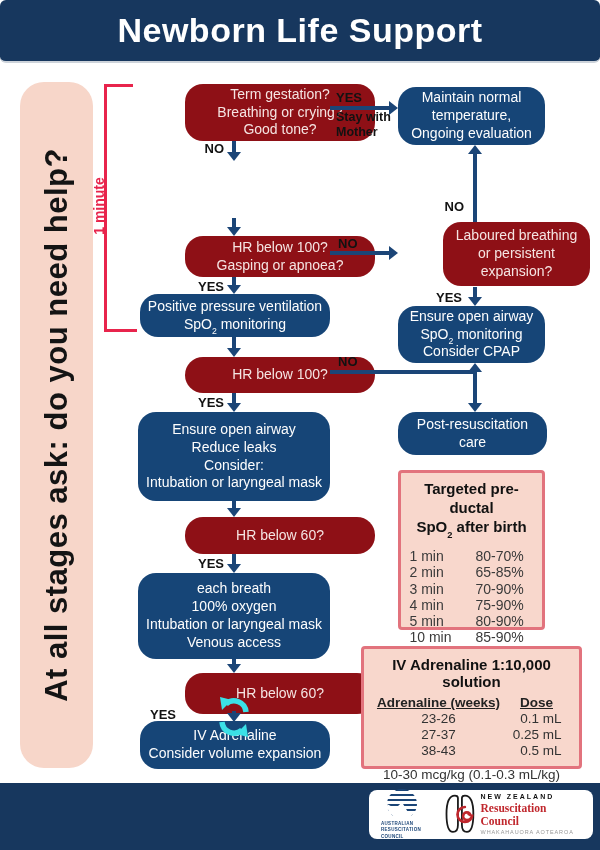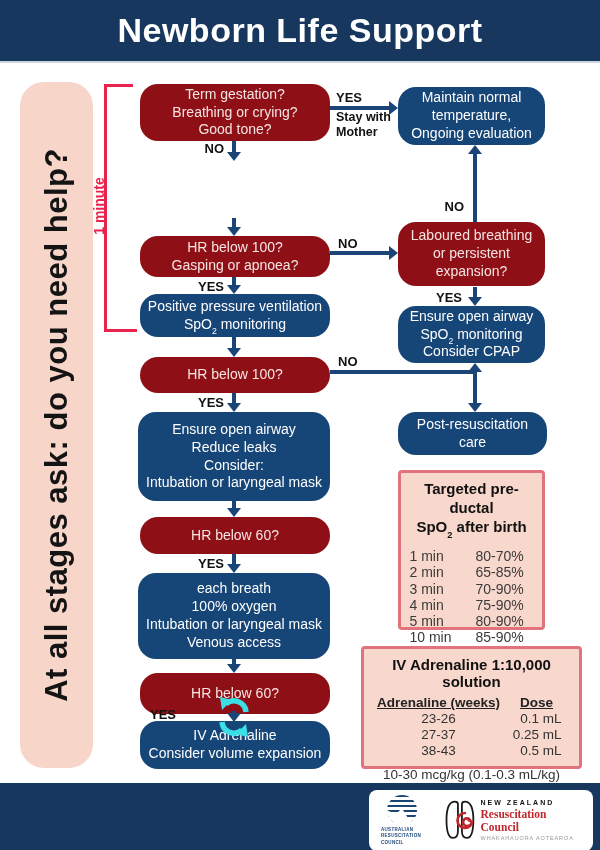--- a/index.html
+++ b/index.html
@@ -1,38 +1,38 @@
 <!DOCTYPE html>
 <html><head>
 <meta charset="utf-8">
 <style>
   html,body{margin:0;padding:0;background:#fff;}
   body{font-family:"Liberation Sans","DejaVu Sans",sans-serif;}
   .page{position:relative;width:600px;height:850px;background:#ffffff;overflow:hidden;}
 
   
   .titlebar{position:absolute;left:0;top:0;width:600px;height:61px;background:#17375e;
-    display:flex;align-items:center;justify-content:center;border-bottom:2px solid #cdd3da;}
+    display:flex;align-items:center;justify-content:center;border-bottom:2px solid #cdd3da;border-radius:6px;}
   .titlebar h1{margin:0;color:#ffffff;font-size:34px;font-weight:bold;letter-spacing:.5px;}
   .footerbar{position:absolute;left:0;top:783px;width:600px;height:67px;background:#17375e;}
 
   
   .sidebar{position:absolute;left:20px;top:82px;width:73px;height:686px;background:#f7d6c9;border-radius:24px;}
   .sidebar-text{position:absolute;left:50%;top:50%;transform:translate(-50%,-50%) rotate(-90deg);
     white-space:nowrap;font-size:31px;font-weight:bold;color:#141414;letter-spacing:.5px;}
 
   
   .brk{position:absolute;background:#e8244c;}
   .one-minute{position:absolute;left:69px;top:198px;width:60px;height:16px;transform:rotate(-90deg);
     color:#e8244c;font-size:14px;font-weight:bold;text-align:center;white-space:nowrap;}
 
   
   .box{position:absolute;border-radius:18px;display:flex;flex-direction:column;justify-content:center;
     align-items:center;text-align:center;font-size:14px;line-height:1.28;padding:2px 6px;box-sizing:border-box;}
-  .red{background:#8e1016;color:#f5e4e2;}
+  .red{background:#8e1016;color:#f5e4e2;margin-left:45px;}
   .blue{background:#164577;color:#fdfdfd;}
   sub{font-size:.62em;line-height:0;position:relative;top:2px;}
 
   
   .vline{position:absolute;width:4px;background:#1b4577;}
   .hline{position:absolute;height:4px;background:#1b4577;}
   .tri-down{position:absolute;width:0;height:0;border-left:7px solid transparent;border-right:7px solid transparent;border-top:9px solid #1b4577;}
   .tri-up{position:absolute;width:0;height:0;border-left:7px solid transparent;border-right:7px solid transparent;border-bottom:9px solid #1b4577;}
   .tri-right{position:absolute;width:0;height:0;border-top:7px solid transparent;border-bottom:7px solid transparent;border-left:9px solid #1b4577;}
 
@@ -51,21 +51,21 @@
   .adren-grid{display:grid;grid-template-columns:130px 66px;justify-content:center;font-size:13.5px;line-height:1.18;color:#333;}
   .adren-grid .hd{font-weight:bold;color:#222;text-decoration:underline;text-align:center;}
   .adren-grid .g{text-align:center;}
   .adren-grid .d{text-align:right;padding-right:8px;}
   .adren-footer{text-align:center;font-size:13.5px;color:#333;margin-top:8px;}
 
   
   .loop{position:absolute;left:214px;top:696px;}
 
   
-  .logo-panel{position:absolute;left:369px;top:790px;width:224px;height:61px;background:#ffffff;border-radius:8px;
+  .logo-panel{position:absolute;left:369px;top:790px;width:224px;height:49px;background:#ffffff;border-radius:8px;
     display:flex;align-items:center;padding:0 6px;box-sizing:border-box;gap:8px;}
   .arc{display:flex;flex-direction:column;align-items:flex-start;width:56px;padding-left:6px;}
   .arc-circle{width:30px;height:30px;border-radius:50%;overflow:hidden;position:relative;
     background:repeating-linear-gradient(180deg,#1b4577 0 2.5px,#ffffff 2.5px 5px);margin-left:6px;}
   .arc-cut{position:absolute;left:0;bottom:0;width:100%;height:60%;background:#ffffff;
     clip-path:polygon(0 100%,0 15%,28% 40%,50% 5%,68% 55%,100% 70%,100% 100%);}
   .arc-text{font-size:4.5px;font-weight:bold;color:#1b4577;line-height:1.35;letter-spacing:.3px;margin-top:2px;}
   .nz{display:flex;align-items:center;gap:6px;}
   .nz-text{display:flex;flex-direction:column;line-height:1.2;}
   .nz1{font-size:7px;font-weight:bold;letter-spacing:2px;color:#111;}

